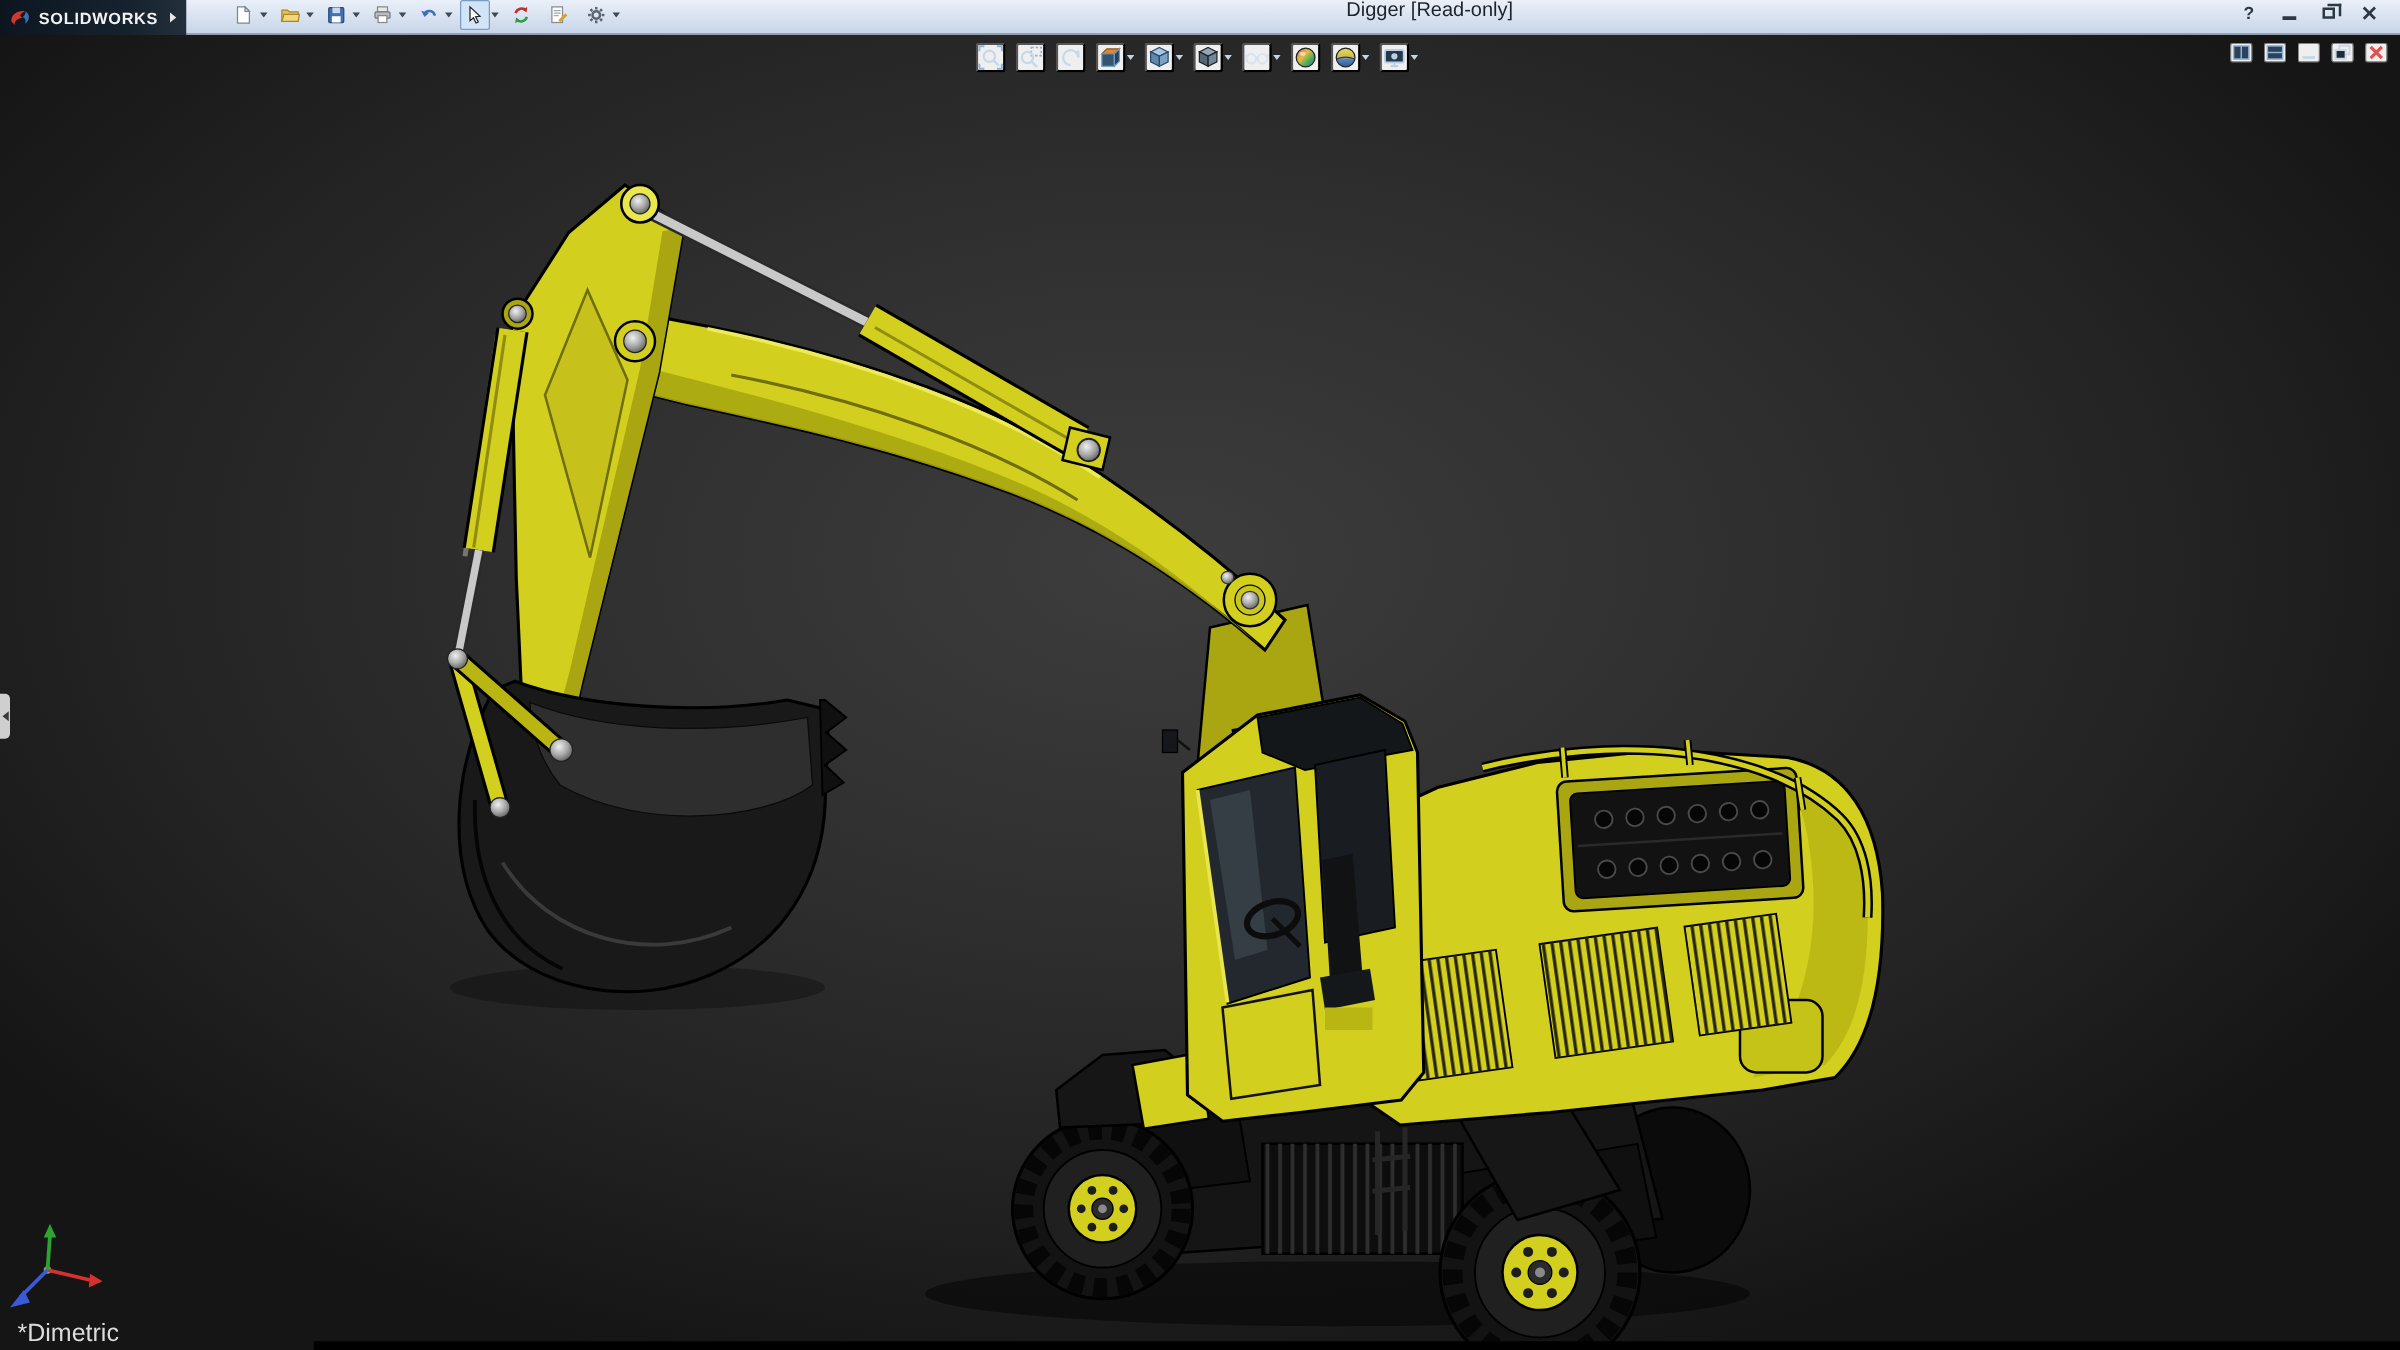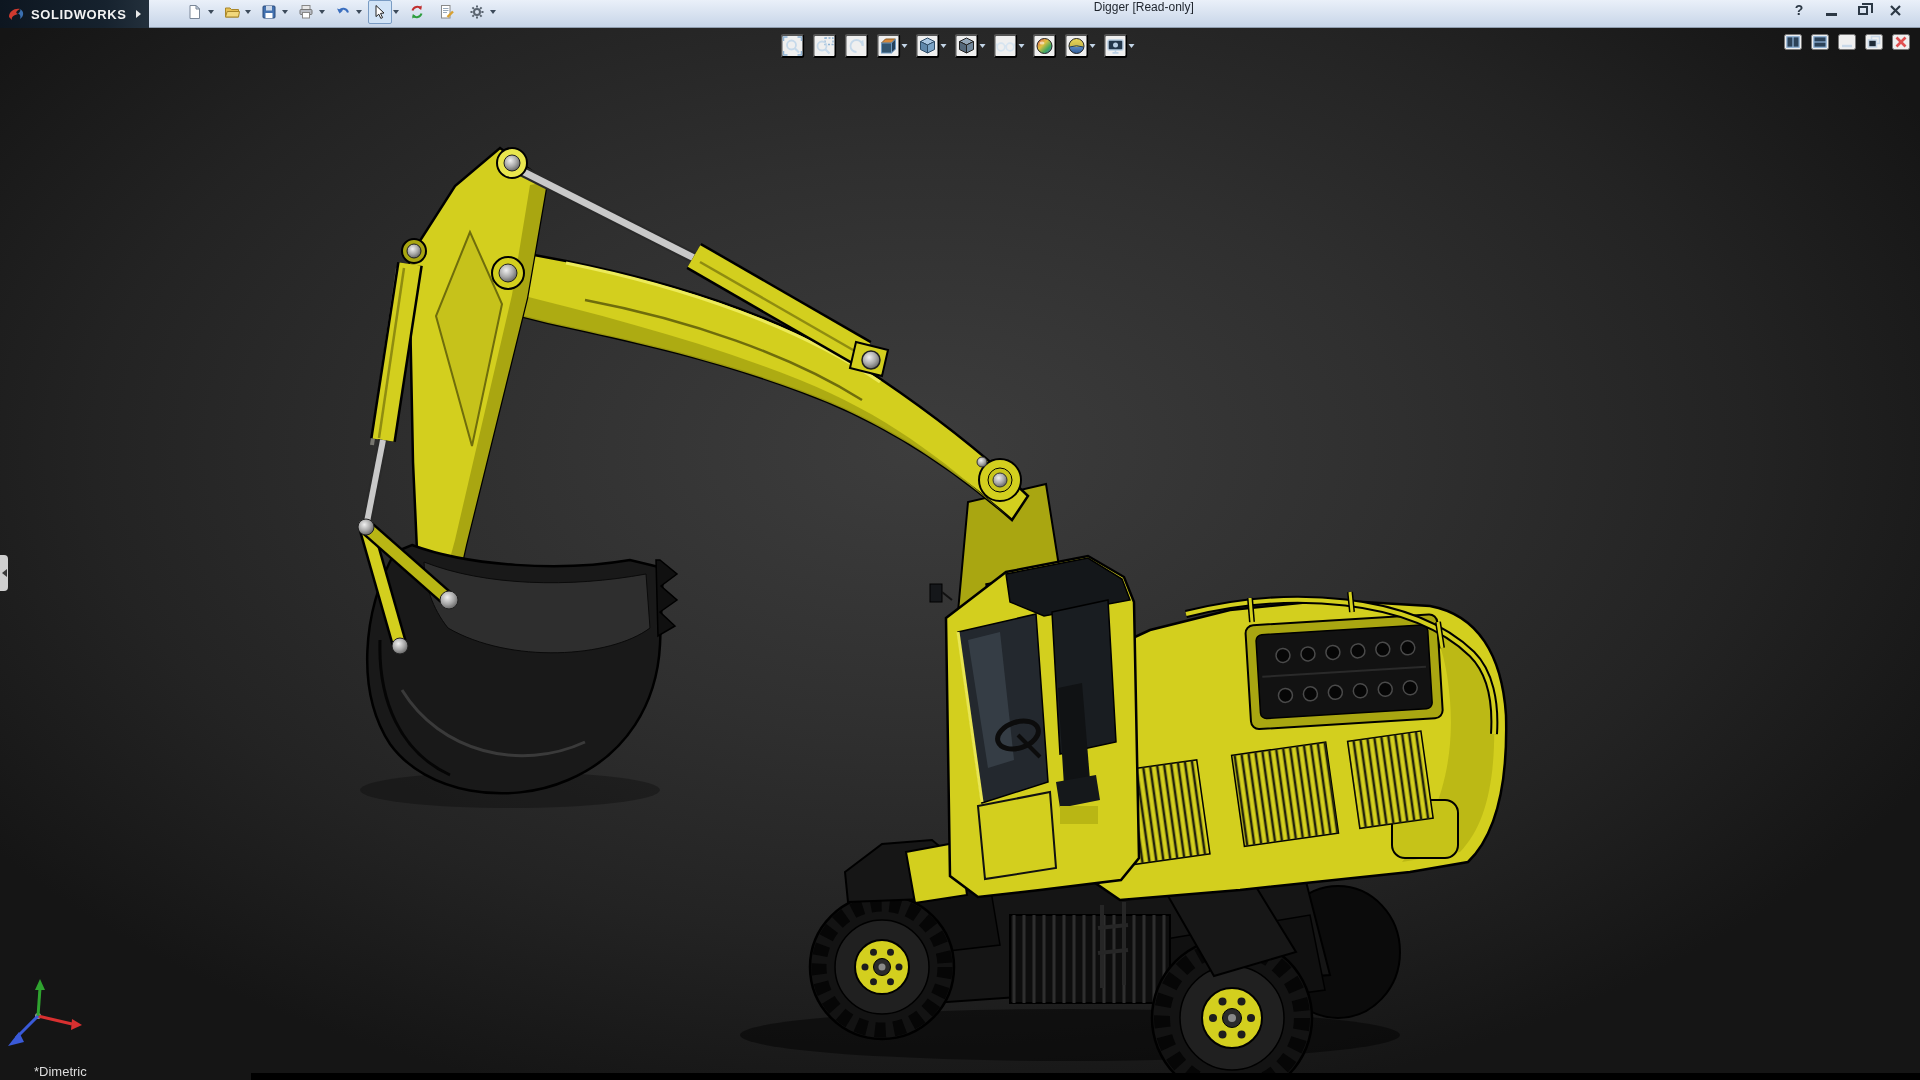--- a/index.html
+++ b/index.html
@@ -18,21 +18,21 @@
     background:linear-gradient(90deg,#0d1620,#16222e 70%,#23303c);
     color:#fff;
   }
   .brand { font-size:13px; font-weight:bold; letter-spacing:.6px; color:#f2f2f2; }
   .flyout-arrow { width:0;height:0;border-top:4px solid transparent;border-bottom:4px solid transparent;border-left:5px solid #e8e8e8; margin-left:4px;}
   .tb-tools { display:flex; align-items:center; gap:2px; margin-left:34px; }
   .tb-group { display:flex; align-items:center; margin-right:4px; }
   .tb-btn { width:24px;height:24px; display:flex;align-items:center;justify-content:center; border:1px solid transparent; border-radius:2px; background:transparent; cursor:default;}
   .tb-btn.pressed { background:#d2e4f7; border-color:#7a9cc4; }
   .caret { width:0;height:0;border-left:3.5px solid transparent;border-right:3.5px solid transparent;border-top:4px solid #3c4a5a; margin-left:1px; }
-  .tb-title { flex:1; text-align:center; font-size:12px; color:#1d232b; white-space:nowrap; }
+  .tb-title { flex:1; text-align:center; font-size:16px; color:#1d232b; white-space:nowrap; }
   .win-controls { display:flex; align-items:center; gap:10px; padding-right:14px; }
   .wc-btn { width:22px;height:20px; display:flex;align-items:center;justify-content:center; background:transparent; border:none; }
   .help-glyph { font-size:14px; font-weight:bold; color:#2c3845; }
   .min-glyph { width:11px;height:3px;background:#2c3845; margin-top:8px;}
   .restore-glyph { width:10px;height:9px;border:2px solid #2c3845; position:relative; }
   .restore-glyph::before { content:""; position:absolute; left:2px; top:-5px; width:9px;height:8px;border:2px solid #2c3845; border-bottom:none; border-left:none;}
 
   
   .viewport {
     position:absolute; top:28px; left:0; right:0; bottom:0;
@@ -46,21 +46,21 @@
   .hu-btn { width:24px;height:24px;display:flex;align-items:center;justify-content:center; border-radius:3px;}
   .hcaret { width:0;height:0;border-left:3.5px solid transparent;border-right:3.5px solid transparent;border-top:4px solid #c2d4e6; margin-left:1px;}
 
   
   .mdi { position:absolute; top:6px; right:10px; display:flex; align-items:center; gap:9px; z-index:10;}
   .mdi-btn { width:18px;height:16px;display:flex;align-items:center;justify-content:center;}
 
   .panel-handle { position:absolute; left:0; top:527px; width:8px; height:36px; background:#cfcfcf; border-radius:0 4px 4px 0; display:flex; align-items:center; justify-content:center; z-index:10;}
   .panel-handle::before { content:""; width:0;height:0;border-top:4px solid transparent;border-bottom:4px solid transparent;border-right:5px solid #3a3a3a;}
 
-  .orient-label { position:absolute; left:14px; bottom:1px; font-size:13px; color:#dcdcdc; z-index:9;margin-left:20px; }
+  .orient-label { position:absolute; left:14px; bottom:1px; font-size:20px; color:#dcdcdc; z-index:9; }
   .status-strip { position:absolute; left:251px; right:0; bottom:0; height:7px; background:#000; z-index:8; }
 
   
   .fy  { fill:var(--model-yellow,#d3cf1e); }
   .fyd { fill:var(--model-yellow-dark,#a8a511); }
   .fyl { fill:var(--model-yellow-light,#e9e64e); }
   .sy  { stroke:var(--model-yellow,#d3cf1e); }
   .ssv { stroke:var(--silver,#c9c9c9); }
 </style>
 </head>

